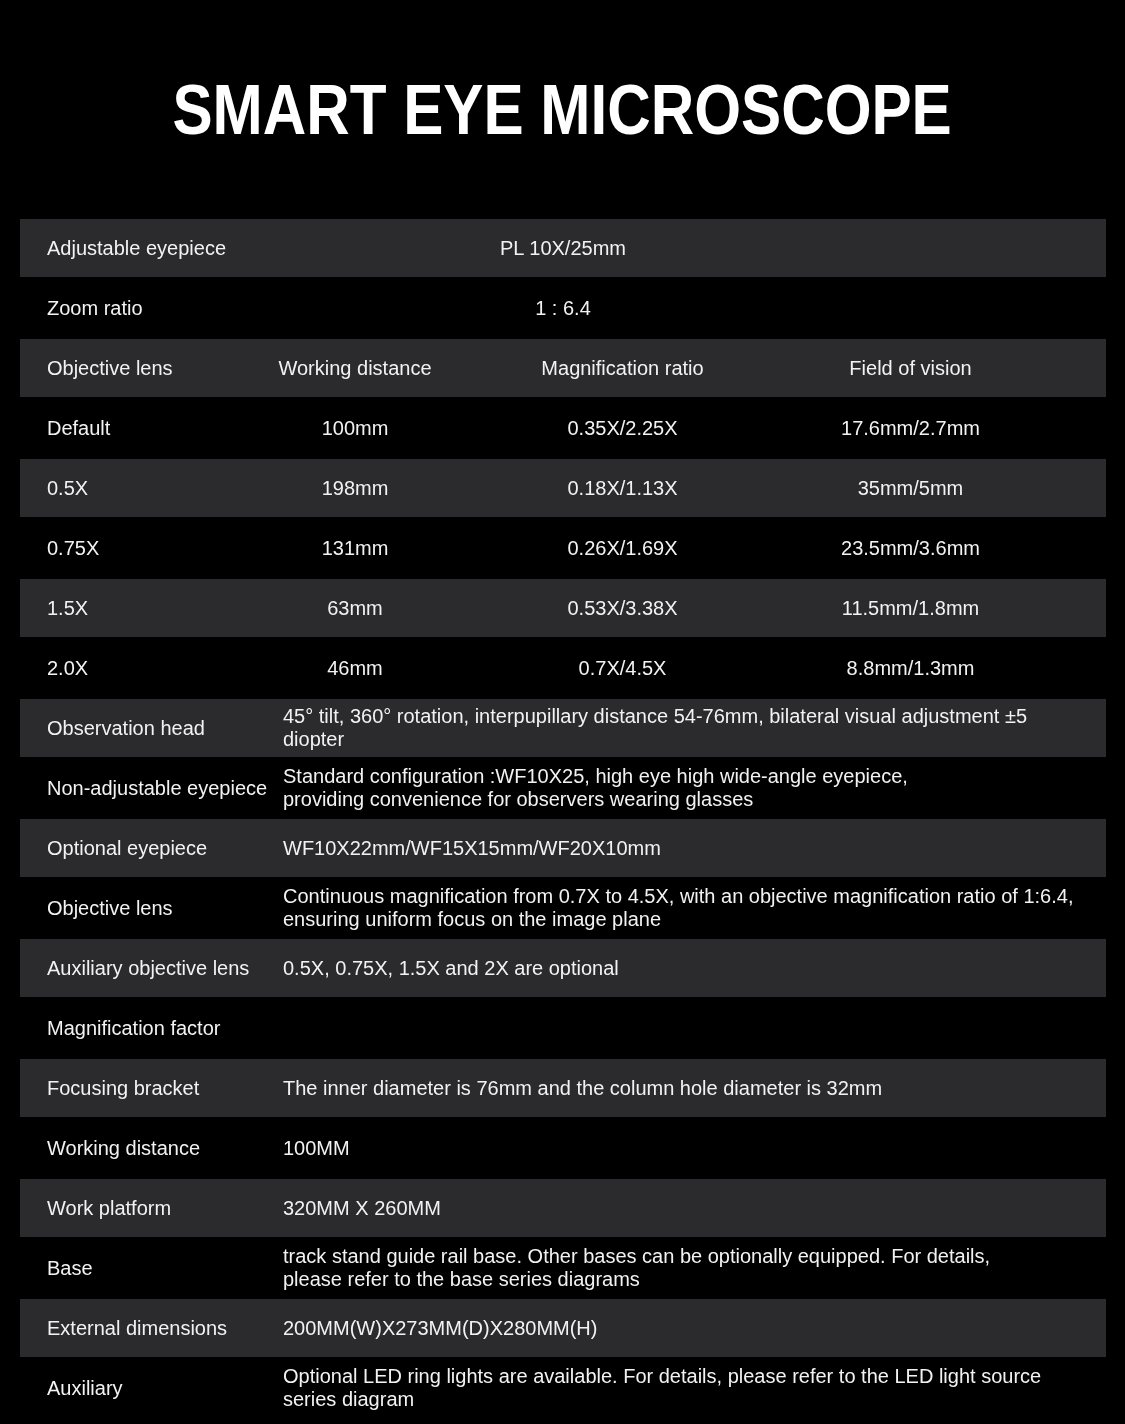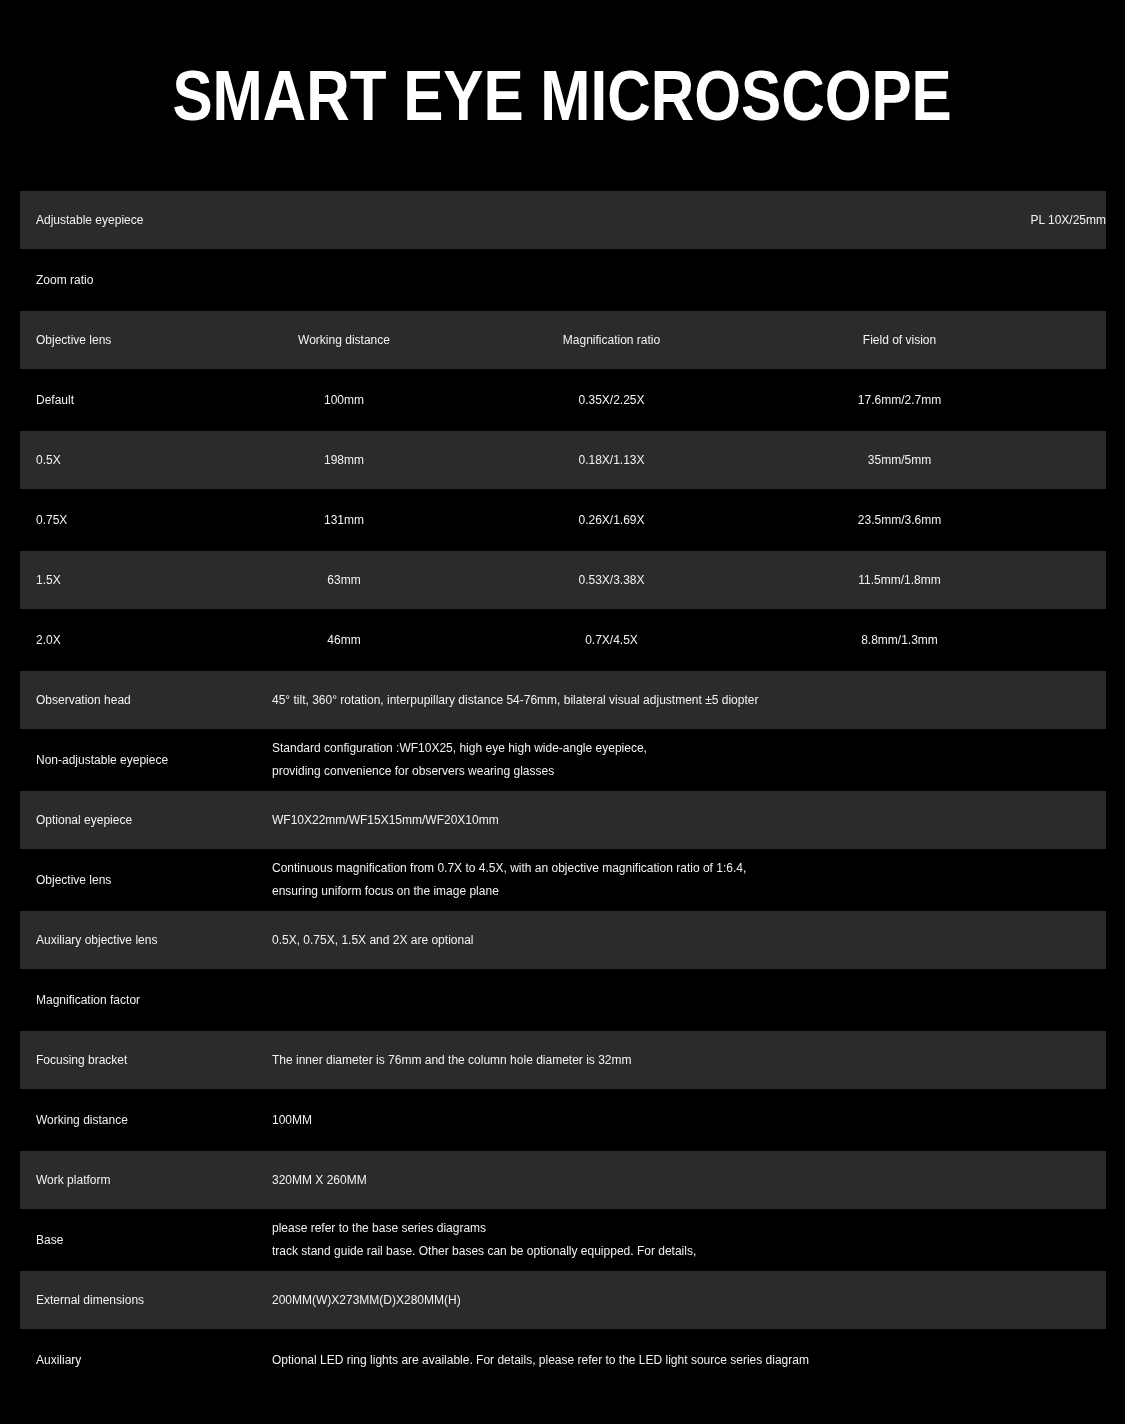--- a/index.html
+++ b/index.html
@@ -8,21 +8,21 @@
   }
   body {
     width: 1125px;
     height: 1424px;
     background: #000000;
     color: #f2f2f2;
     font-family: "Liberation Sans", sans-serif;
     overflow: hidden;
   }
   .title-wrap {
-    height: 191px;
+    height: 219px;
     display: flex;
     align-items: center;
     justify-content: center;
   }
   .page-title {
     font-size: 70px;
     font-weight: 700;
     color: #ffffff;
     white-space: nowrap;
     letter-spacing: 0px;
@@ -32,44 +32,44 @@
   }
   .spec-table {
     margin-left: 20px;
     width: 1086px;
   }
   .row {
     position: relative;
     display: flex;
     align-items: center;
     min-height: 62px;
-    padding-left: 16px;
+    padding-left: 27px;
     box-sizing: border-box;
-    font-size: 12px;
+    font-size: 20px;
     background: transparent;
   }
   .row.gray {
     background: #2b2b2d;
     min-height: 58px;
   }
   .row .label {
     flex: 0 0 236px;
     width: 236px;
     line-height: 23px;
   }
   .row .value-left {
     flex: 1 1 auto;
     line-height: 23px;
     padding-right: 20px;
   }
   .row .value-center {
     position: absolute;
     left: 0;
     right: 0;
-    text-align: right;
+    text-align: center;
     line-height: 23px;
   }
   .row.grid {
     display: grid;
     grid-template-columns: 163px 290px 245px 331px;
     align-items: center;
   }
   .row.grid .cell {
     text-align: center;
     line-height: 23px;
@@ -88,20 +88,21 @@
   <div class="page-title">SMART EYE MICROSCOPE</div>
 </div>
 
 <div class="spec-table">
     <div class="row gray">
       <div class="label">Adjustable eyepiece</div>
       <div class="value-center">PL 10X/25mm</div>
     </div>
     <div class="row">
       <div class="label">Zoom ratio</div>
+      <div class="value-center">1 : 6.4</div>
     </div>
     <div class="row grid gray">
       <div class="cell first">Objective lens</div>
       <div class="cell">Working distance</div>
       <div class="cell">Magnification ratio</div>
       <div class="cell">Field of vision</div>
     </div>
     <div class="row grid">
       <div class="cell first">Default</div>
       <div class="cell">100mm</div>
@@ -181,22 +182,22 @@
     </div>
     <div class="row gray">
       <div class="label">Work platform</div>
       <div class="value-left">
         <span class="line">320MM X 260MM</span>
       </div>
     </div>
     <div class="row">
       <div class="label">Base</div>
       <div class="value-left">
+        <span class="line">track stand guide rail base. Other bases can be optionally equipped. For details,</span>
         <span class="line">please refer to the base series diagrams</span>
-        <span class="line">track stand guide rail base. Other bases can be optionally equipped. For details,</span>
       </div>
     </div>
     <div class="row gray">
       <div class="label">External dimensions</div>
       <div class="value-left">
         <span class="line">200MM(W)X273MM(D)X280MM(H)</span>
       </div>
     </div>
     <div class="row">
       <div class="label">Auxiliary</div>

